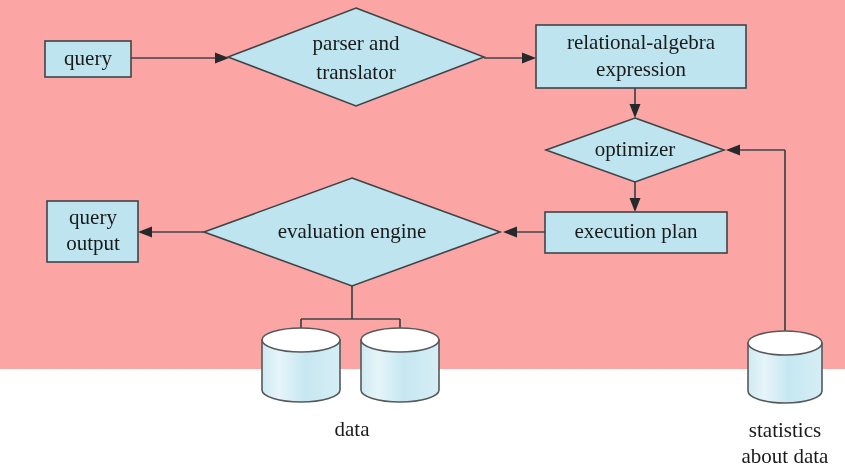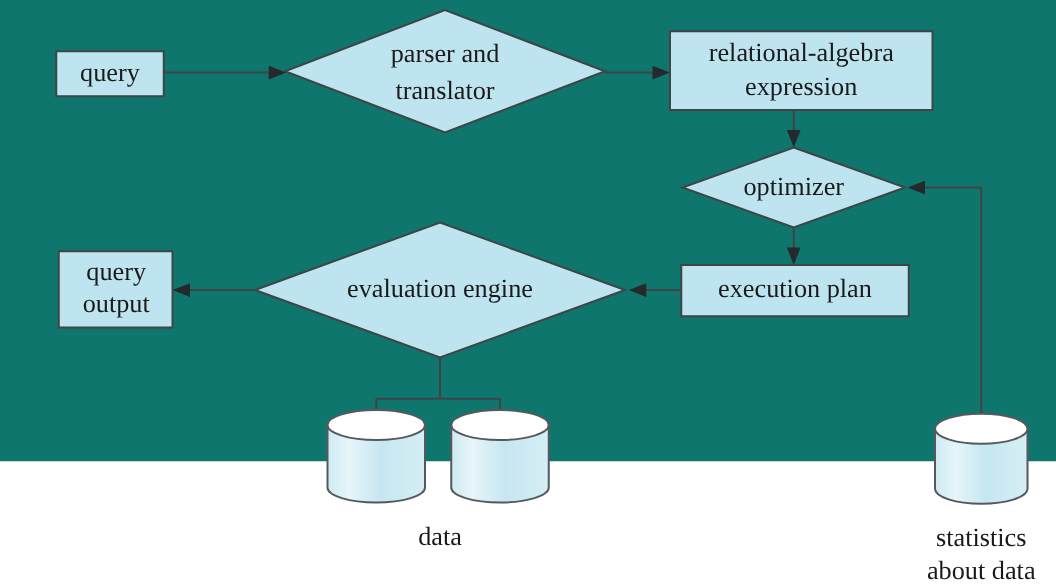--- a/index.html
+++ b/index.html
@@ -10,21 +10,21 @@
   body {
     width: 845px;
     height: 468px;
     font-family: "Liberation Serif", serif;
     overflow: hidden;
   }
   #diagram-root {
     position: relative;
     width: 845px;
     height: 369px;
-    background: #0f766e;
+    background: #fca5a5;
   }
   svg#flow {
     position: absolute;
     top: 0;
     left: 0;
     width: 845px;
     height: 468px;
   }
   .node-shape {
     stroke: #3f4447;

